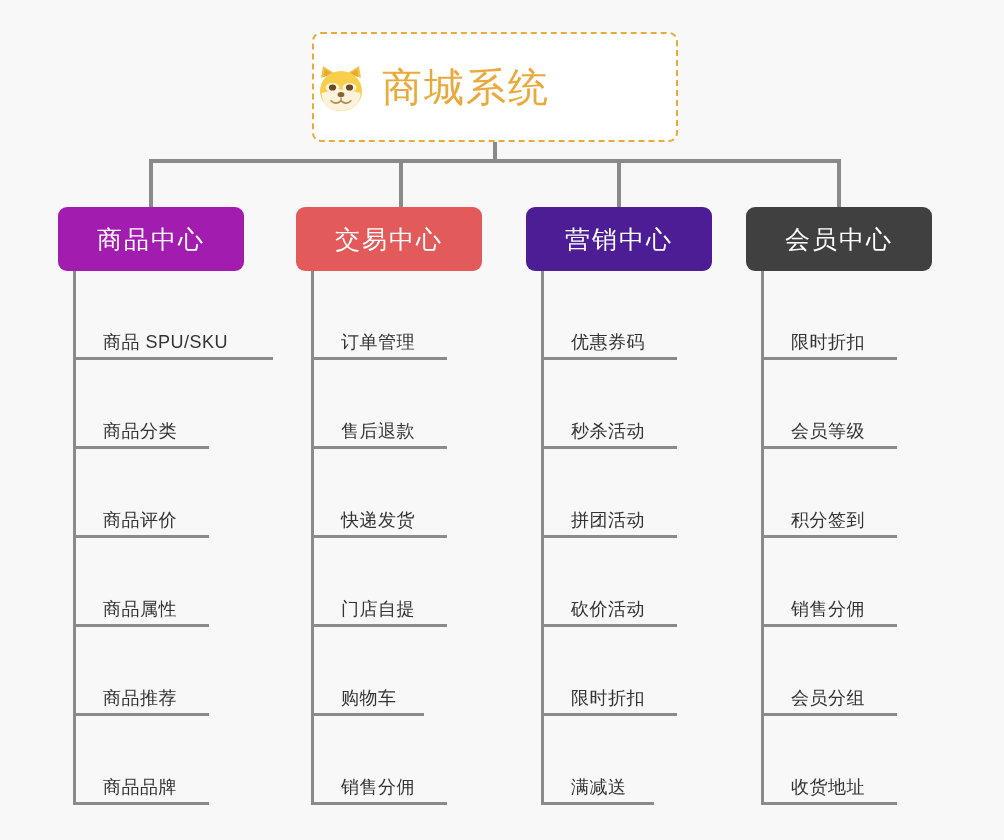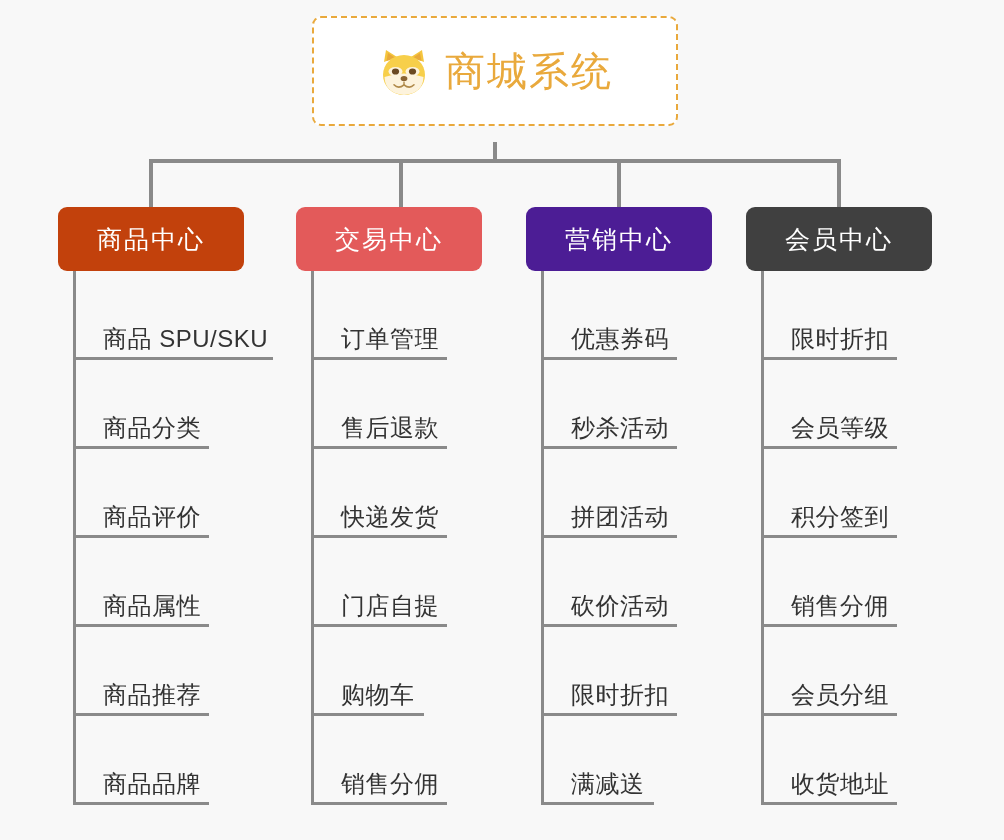--- a/index.html
+++ b/index.html
@@ -17,30 +17,29 @@
   #mindmap {
     position: relative;
     width: 1004px;
     height: 840px;
   }
 
   
   .root-node {
     position: absolute;
     left: 312px;
-    top: 16px;
+    top: 32px;
     width: 366px;
     height: 110px;
     box-sizing: border-box;
     background: #ffffff;
     border: 2px dashed #e9a93c;
     border-radius: 9px;
     display: flex;
     align-items: center;
-    justify-content: center;
     gap: 14px;
   }
   .root-emoji {
     width: 54px;
     height: 54px;
     flex: 0 0 auto;
     position: relative;
     top: 2px;
   }
   .root-title {
@@ -102,21 +101,21 @@
   }
   .leaf-underline {
     position: absolute;
     left: 15px;
     bottom: 0;
     height: 3px;
     background: #8a8a8a;
   }
   .leaf-label {
     position: relative;
-    font-size: 24px;
+    font-size: 18px;
     color: #333333;
     line-height: 1;
     padding-bottom: 9px;
     white-space: nowrap;
     letter-spacing: 0.5px;
   }
 </style>
 </head>
 <body style="background: rgb(248, 248, 248);">
 
@@ -154,21 +153,21 @@
   <div class="conn conn-v" style="left: 493px; top: 142px; height: 21px; background: rgb(138, 138, 138);"></div>
 
   <div class="conn conn-h" style="left: 149px; top: 159px; width: 692px; background: rgb(138, 138, 138);"></div>
 
   <div class="conn conn-v" style="left: 149px; top: 159px; height: 48px; background: rgb(138, 138, 138);"></div>
   <div class="conn conn-v" style="left: 399px; top: 159px; height: 48px; background: rgb(138, 138, 138);"></div>
   <div class="conn conn-v" style="left: 617px; top: 159px; height: 48px; background: rgb(138, 138, 138);"></div>
   <div class="conn conn-v" style="left: 837px; top: 159px; height: 48px; background: rgb(138, 138, 138);"></div>
 
   <div class="branch" style="left:58px;">
-    <div class="branch-header" style="background: #c2410c;">
+    <div class="branch-header" style="background: #a21caf;">
       <span>商品中心</span>
     </div>
     <div class="leaf-list">
       <div class="leaf-rail" style="background: rgb(138, 138, 138); height: 534px;"></div>
       <div class="leaf-item">
         <span class="leaf-underline" style="background: rgb(138, 138, 138); width: 200px;"></span>
         <span class="leaf-label">商品 SPU/SKU</span>
       </div>
       <div class="leaf-item">
         <span class="leaf-underline" style="background: rgb(138, 138, 138); width: 136px;"></span>

